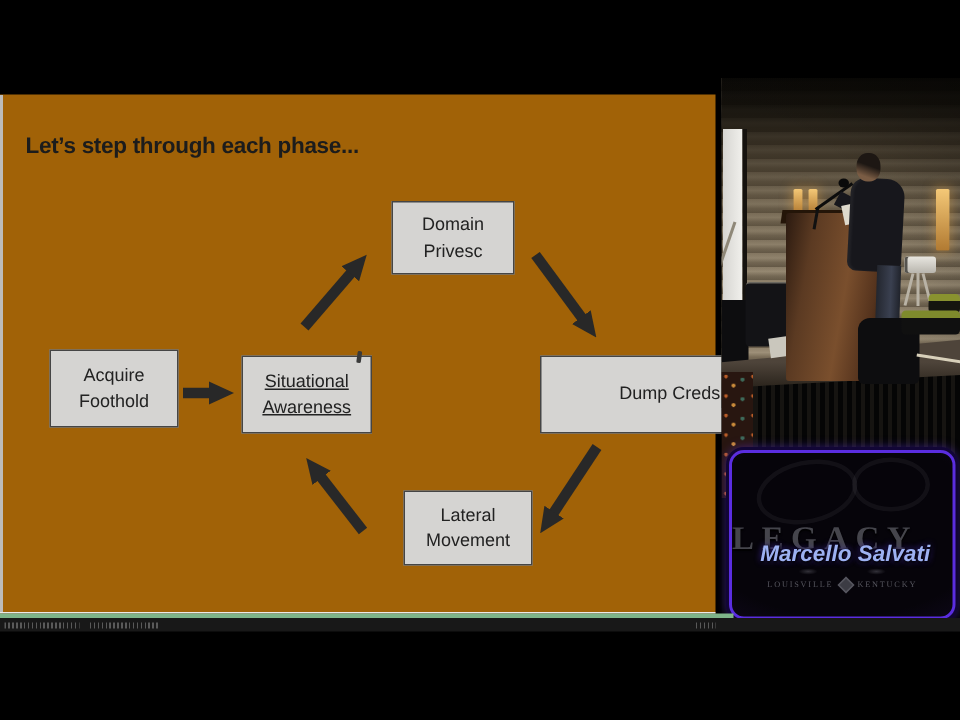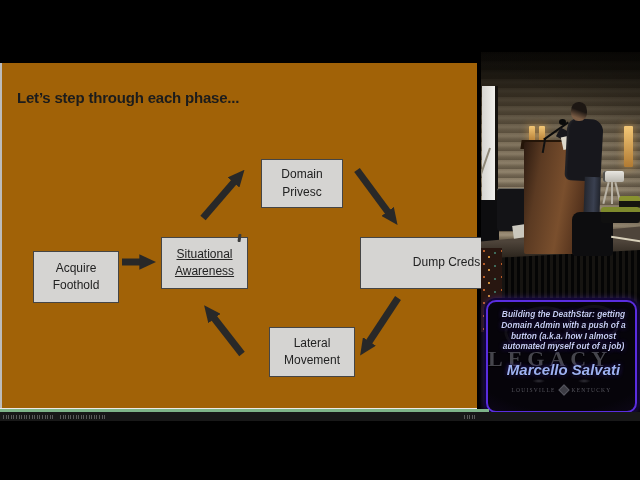--- a/index.html
+++ b/index.html
@@ -8,22 +8,22 @@
 
   
   #slide{position:absolute;left:0;top:63px;width:477px;height:345px;
          background:#a16207;border-bottom:1px solid #eceae7;
          box-shadow:inset 2px 0 0 #bdbcba;}
   #slide-title{position:absolute;left:17px;top:26px;font-size:15px;font-weight:bold;
          color:#1c1c1c;letter-spacing:-0.2px;}
   .node{position:absolute;border:1px solid #454545;background:#d5d4d2;
         display:flex;align-items:center;justify-content:center;text-align:center;
         font-size:12px;line-height:1.45;color:#222;white-space:pre-line;}
-  #node-dp{left:261px;top:96px;width:80px;height:47px;}
-  #node-af{left:33px;top:188px;width:84px;height:50px;}
+  #node-dp{left:261px;top:71px;width:80px;height:47px;}
+  #node-af{left:33px;top:170px;width:84px;height:50px;}
   #node-sa{left:161px;top:174px;width:85px;height:50px;text-decoration:underline;}
   #node-dc{left:360px;top:174px;width:83px;height:50px;padding-left:44px;}
   #node-lm{left:269px;top:264px;width:84px;height:48px;}
   #arrows{position:absolute;left:0;top:0;pointer-events:none;}
   #cursor-mark{position:absolute;left:238px;top:171px;width:3px;height:8px;
         background:#3a3a3a;border-radius:1px;transform:rotate(8deg);}
 
   
   #green-line{position:absolute;left:0;top:409px;width:489px;height:3px;background:#7eb489;}
   #status-bar{position:absolute;left:0;top:412px;width:640px;height:9px;background:#181818;}
@@ -189,26 +189,20 @@
   <div id="talk-card">
     <div id="ghost1" class="ghost"></div>
     <div id="ghost2" class="ghost"></div>
     <div id="legacy-wm">LEGACY</div>
     <div id="flourish"></div>
     <div id="louky">
       <span>LOUISVILLE</span>
       <span id="lk-diamond"></span>
       <span>KENTUCKY</span>
     </div>
-    <div id="card-text">
-      <div>Building the DeathStar: getting</div>
-      <div>Domain Admin with a push of a</div>
-      <div>button (a.k.a. how I almost</div>
-      <div>automated myself out of a job)</div>
-    </div>
     <div id="speaker-name">Marcello Salvati</div>
   </div>
   <div id="derby-url">https://DerbyCon.com</div>
 
   <div id="green-line"></div>
   <div id="status-bar">
     <div id="marks-a" class="marks"></div>
     <div id="marks-b" class="marks"></div>
     <div id="marks-c" class="marks"></div>
   </div>

